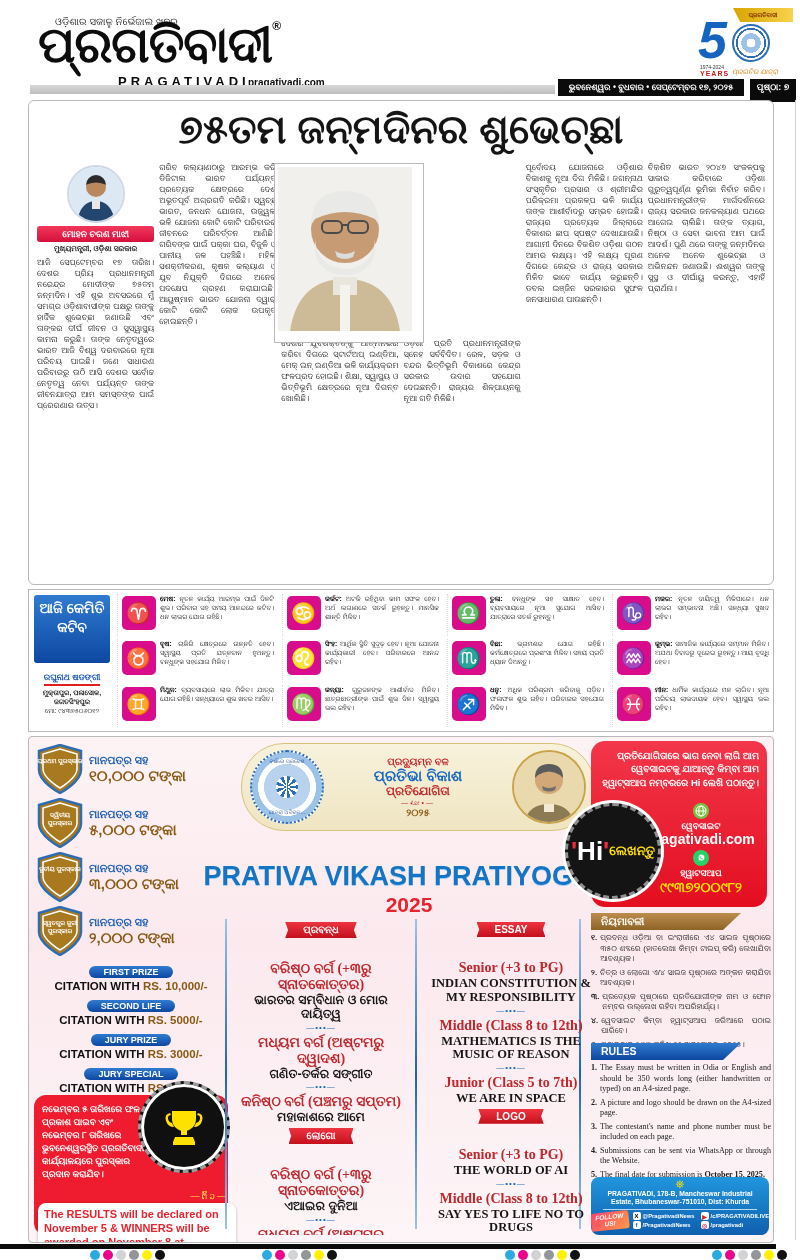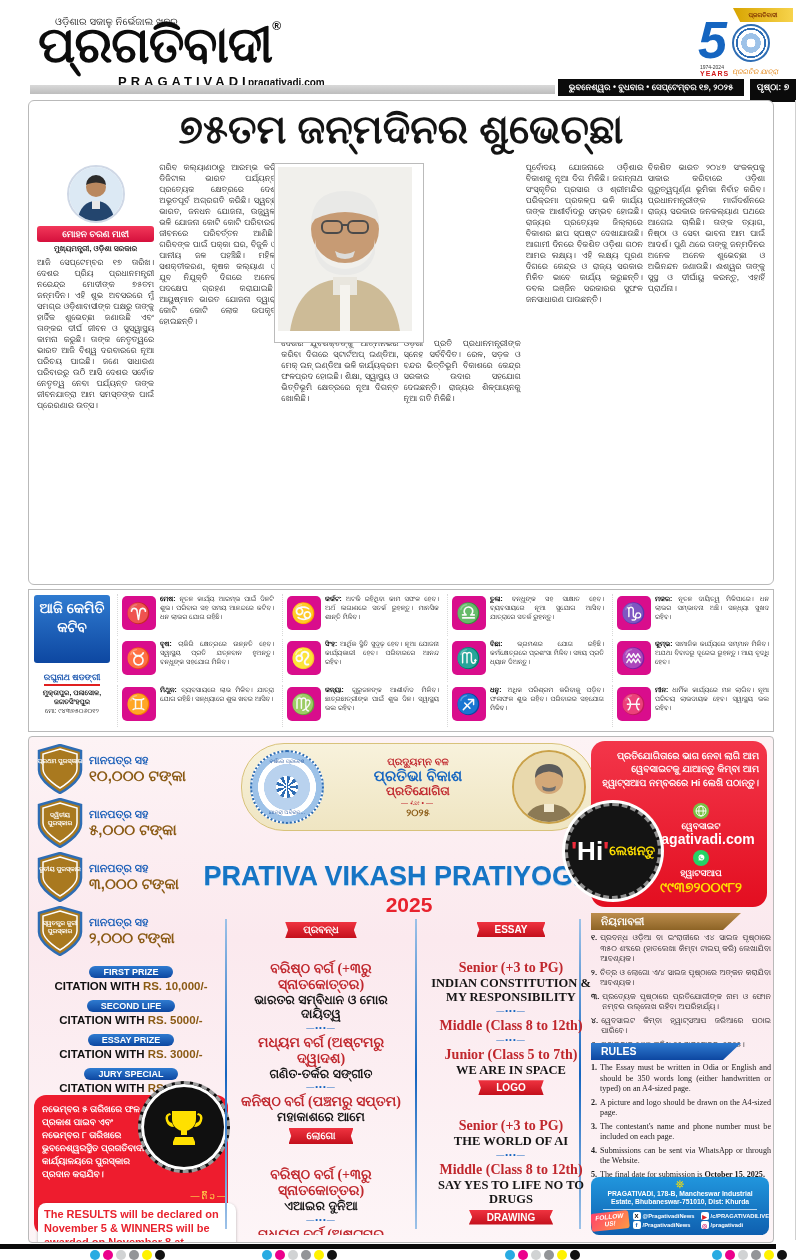--- a/index.html
+++ b/index.html
@@ -359,21 +359,21 @@
 
     <div class="eng-prize" style="top:224px;">
       <span class="eng-pill">FIRST PRIZE</span>
       <div class="eng-cite"><span style="color:#101010;">CITATION WITH</span> <span>RS. 10,000/-</span></div>
     </div>
     <div class="eng-prize" style="top:258px;">
       <span class="eng-pill">SECOND LIFE</span>
       <div class="eng-cite"><span style="color:#101010;">CITATION WITH</span> <span>RS. 5000/-</span></div>
     </div>
     <div class="eng-prize" style="top:292px;">
-      <span class="eng-pill">ESSAY PRIZE</span>
+      <span class="eng-pill">JURY PRIZE</span>
       <div class="eng-cite"><span style="color:#101010;">CITATION WITH</span> <span>RS. 3000/-</span></div>
     </div>
     <div class="eng-prize" style="top:326px;">
       <span class="eng-pill">JURY SPECIAL</span>
       <div class="eng-cite"><span style="color:#101010;">CITATION WITH</span> <span>RS. 2000/-</span></div>
     </div>
 
     <div class="abs" id="result-box">
       <div id="result-odia">ନଭେମ୍ବର ୫ ତାରିଖରେ ଫଳ ପ୍ରକାଶ ପାଇବ ଏବଂ ନଭେମ୍ବର ୮ ତାରିଖରେ ଭୁବନେଶ୍ୱରସ୍ଥିତ ପ୍ରଗତିବାଦୀ କାର୍ଯ୍ୟାଳୟରେ ପୁରସ୍କାର ପ୍ରଦାନ କରାଯିବ।</div>
       <div id="trophy-circle">
@@ -442,20 +442,21 @@
       <div class="tcat">କନିଷ୍ଠ ବର୍ଗ (ତୃତୀୟରୁ ସପ୍ତମ)</div>
       <div class="ttop">ମୋ ବିଦ୍ୟାଳୟ</div>
     </div>
 
     <div class="tcol" id="tcol-en">
       <span class="ribbon">ESSAY</span>
       <div class="tcat">Senior (+3 to PG)</div>
       <div class="ttop ttop-en">INDIAN CONSTITUTION &amp; MY RESPONSIBILITY</div>
       <div class="tsep">―•••―</div>
       <div class="tcat">Middle (Class 8 to 12th)</div>
+      <div class="ttop ttop-en">MATHEMATICS IS THE MUSIC OF REASON</div>
       <div class="tsep">―•••―</div>
       <div class="tcat">Junior (Class 5 to 7th)</div>
       <div class="ttop ttop-en">WE ARE IN SPACE</div>
       <div><span class="ribbon">LOGO</span></div>
       <div class="tcat">Senior (+3 to PG)</div>
       <div class="ttop ttop-en">THE WORLD OF AI</div>
       <div class="tsep">―•••―</div>
       <div class="tcat">Middle (Class 8 to 12th)</div>
       <div class="ttop ttop-en">SAY YES TO LIFE NO TO DRUGS</div>
       <div><span class="ribbon">DRAWING</span></div>

